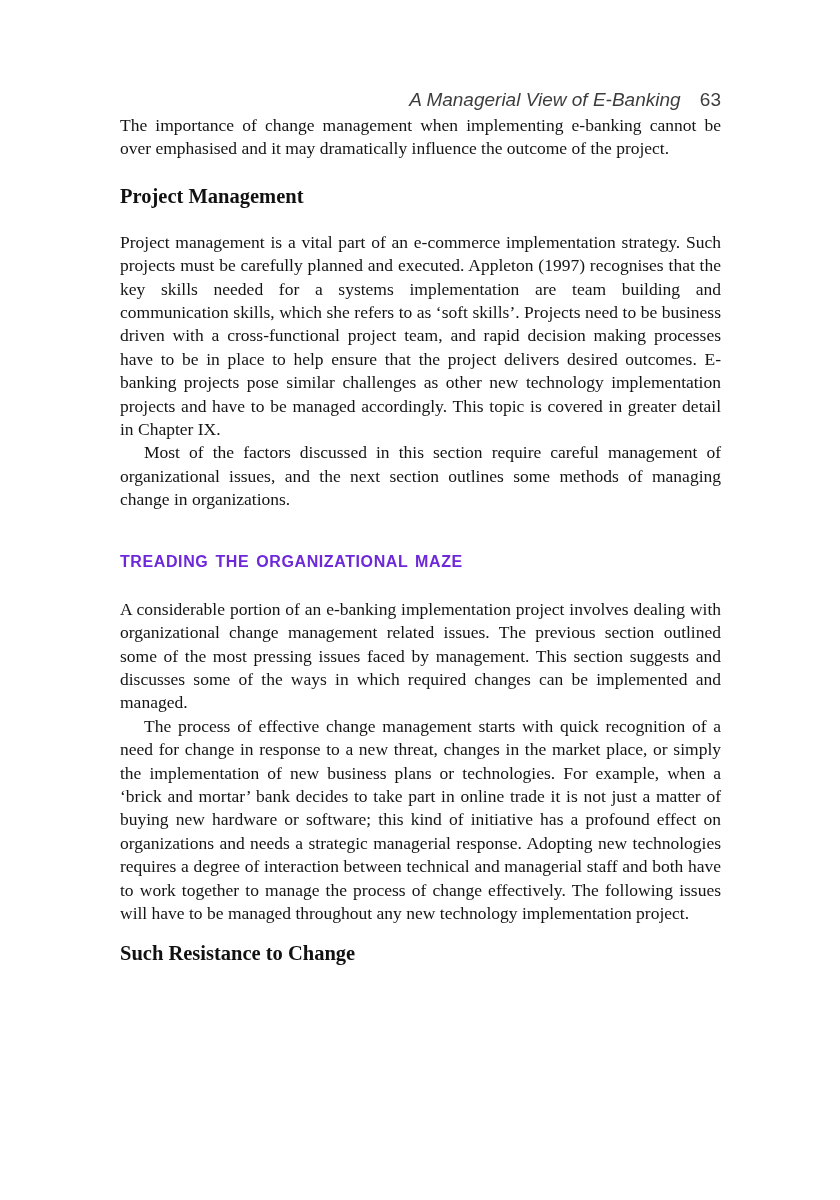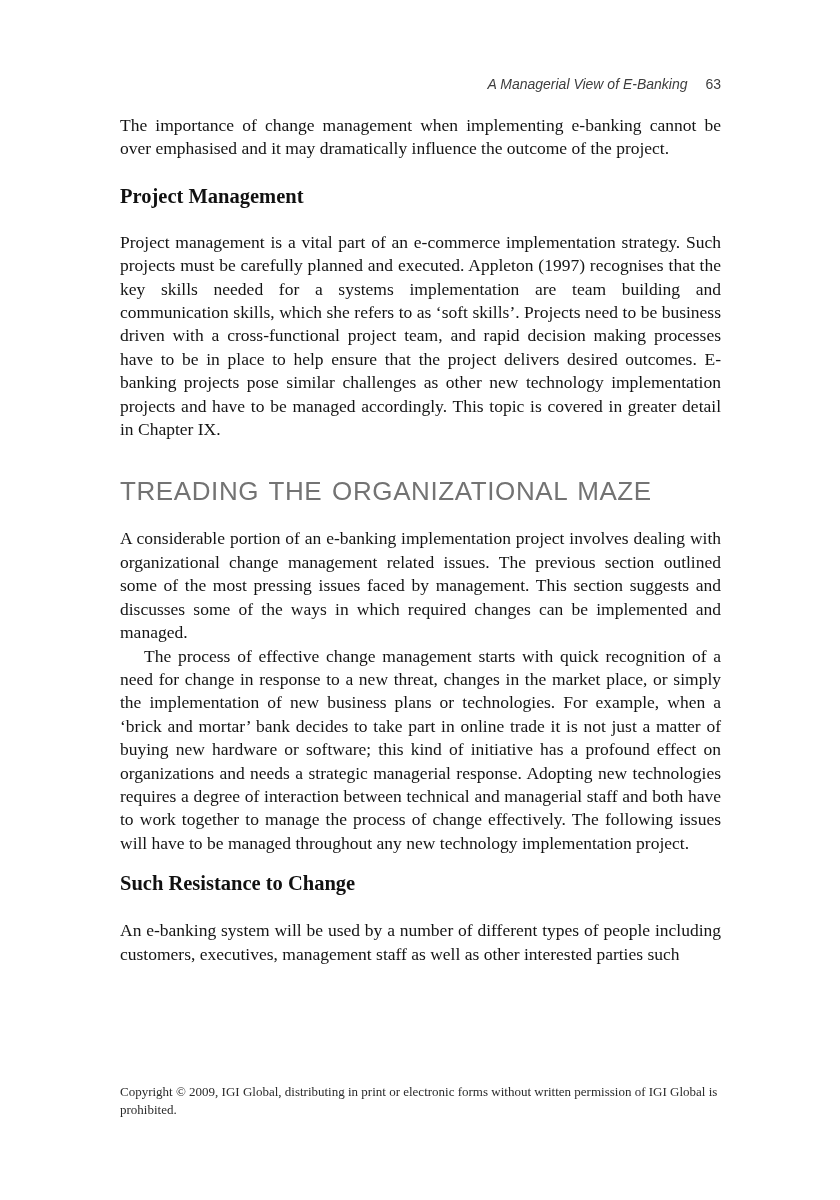--- a/index.html
+++ b/index.html
@@ -10,26 +10,26 @@
   .page {
     position: relative;
     width: 840px;
     height: 1200px;
     background: #ffffff;
     color: #141414;
     overflow: hidden;
   }
   .running-head {
     position: absolute;
-    top: 76px;
+    top: 92px;
     left: 120px;
     width: 601px;
     text-align: right;
     font-family: "Liberation Sans", sans-serif;
-    font-size: 14px;
+    font-size: 19px;
     line-height: 16px;
     color: #3d3d3d;
     white-space: nowrap;
   }
   .running-title {
     font-style: italic;
   }
   .page-number {
     display: inline-block;
     margin-left: 14px;
@@ -55,28 +55,28 @@
     font-family: Liberation Serif, serif;
     font-weight: bold;
     font-size: 20.5px;
     line-height: 24px;
     margin: 23px 0 23px 0;
     text-align: left;
     color: #111111;
   }
   h1.major-heading {
     font-family: "Liberation Sans", sans-serif;
-    font-weight: normal;
-    font-size: 26px;
+    font-weight: bold;
+    font-size: 16px;
     line-height: 24px;
     letter-spacing: 0.6px;
     word-spacing: 2px;
     margin: 38px 0 24px 0;
     text-align: left;
-    color: #737373;
+    color: #6d28d9;
   }
   h2.sub-heading.tight-top {
     margin-top: 16px;
     margin-bottom: 24px;
   }
   .footer {
     position: absolute;
     top: 1083px;
     left: 120px;
     width: 606px;
@@ -98,30 +98,27 @@
   </div>
 
   <div class="content">
 
     <p>The importance of change management when implementing e-banking cannot be over emphasised and it may dramatically influence the outcome of the project.</p>
 
     <h2 class="sub-heading">Project Management</h2>
 
     <p>Project management is a vital part of an e-commerce implementation strategy. Such projects must be carefully planned and executed. Appleton (1997) recognises that the key skills needed for a systems implementation are team building and communication skills, which she refers to as ‘soft skills’. Projects need to be business driven with a cross-functional project team, and rapid decision making processes have to be in place to help ensure that the project delivers desired outcomes. E-banking projects pose similar challenges as other new technology implementation projects and have to be managed accordingly. This topic is covered in greater detail in Chapter IX.</p>
 
+    <p class="indent">Most of the factors discussed in this section require careful management of organizational issues, and the next section outlines some methods of managing change in organizations.</p>
 
     <h1 class="major-heading">TREADING THE ORGANIZATIONAL MAZE</h1>
 
     <p>A considerable portion of an e-banking implementation project involves dealing with organizational change management related issues. The previous section outlined some of the most pressing issues faced by management. This section suggests and discusses some of the ways in which required changes can be implemented and managed.</p>
 
     <p class="indent">The process of effective change management starts with quick recognition of a need for change in response to a new threat, changes in the market place, or simply the implementation of new business plans or technologies. For example, when a ‘brick and mortar’ bank decides to take part in online trade it is not just a matter of buying new hardware or software; this kind of initiative has a profound effect on organizations and needs a strategic managerial response. Adopting new technologies requires a degree of interaction between technical and managerial staff and both have to work together to manage the process of change effectively. The following issues will have to be managed throughout any new technology implementation project.</p>
 
     <h2 class="sub-heading tight-top">Such Resistance to Change</h2>
 
-    <p>An e-banking system will be used by a number of different types of people including customers, executives, management staff as well as other interested parties such</p>
 
   </div>
 
-  <div class="footer">
-    <span>Copyright © 2009, IGI Global, distributing in print or electronic forms without written permission of IGI Global is prohibited.</span>
-  </div>
 
 </div>
 
 </body></html>

